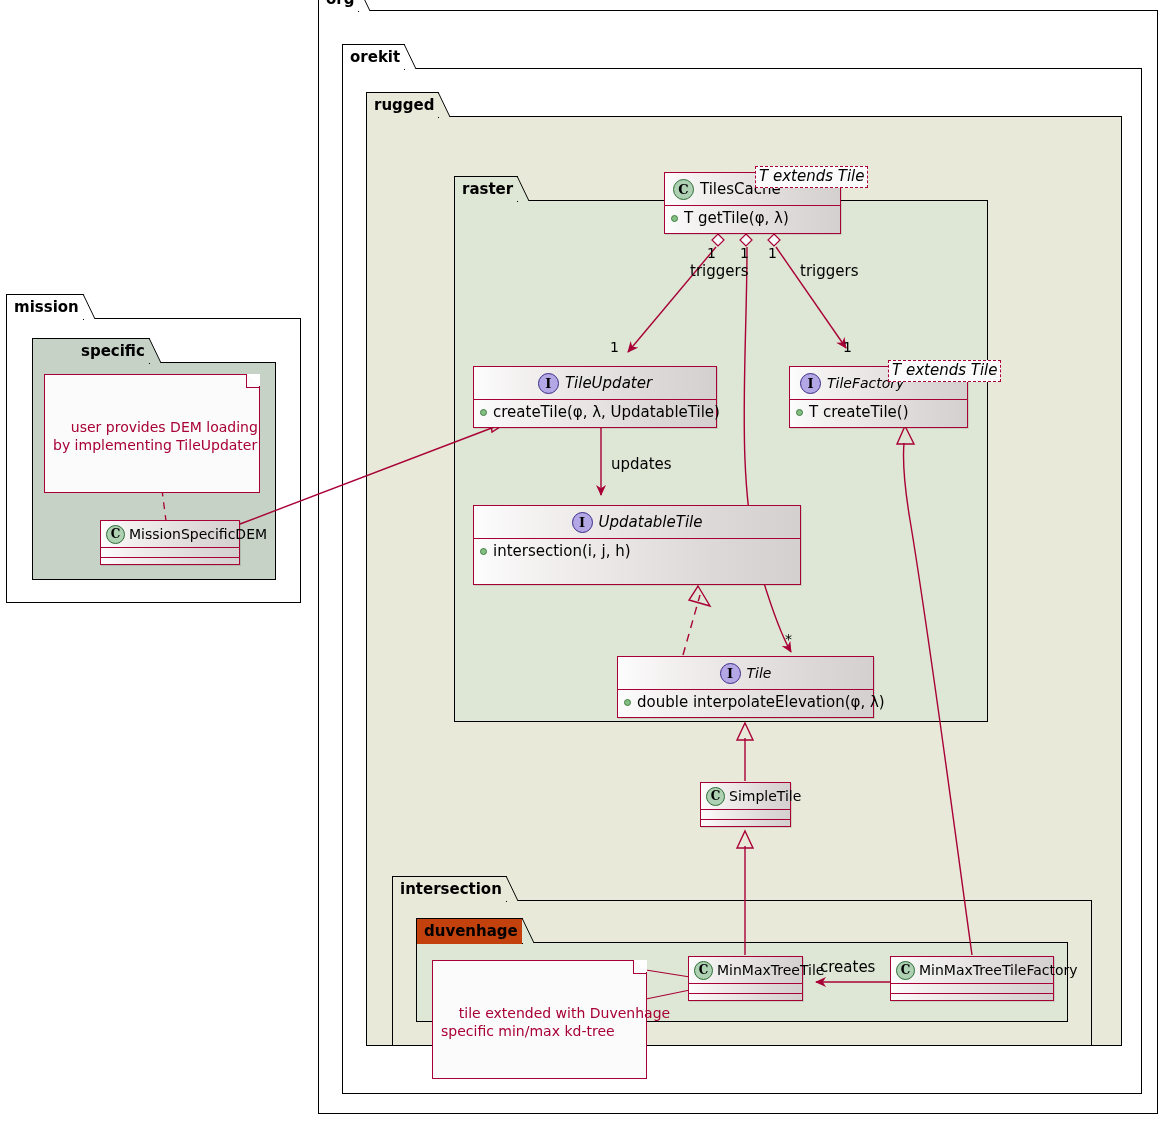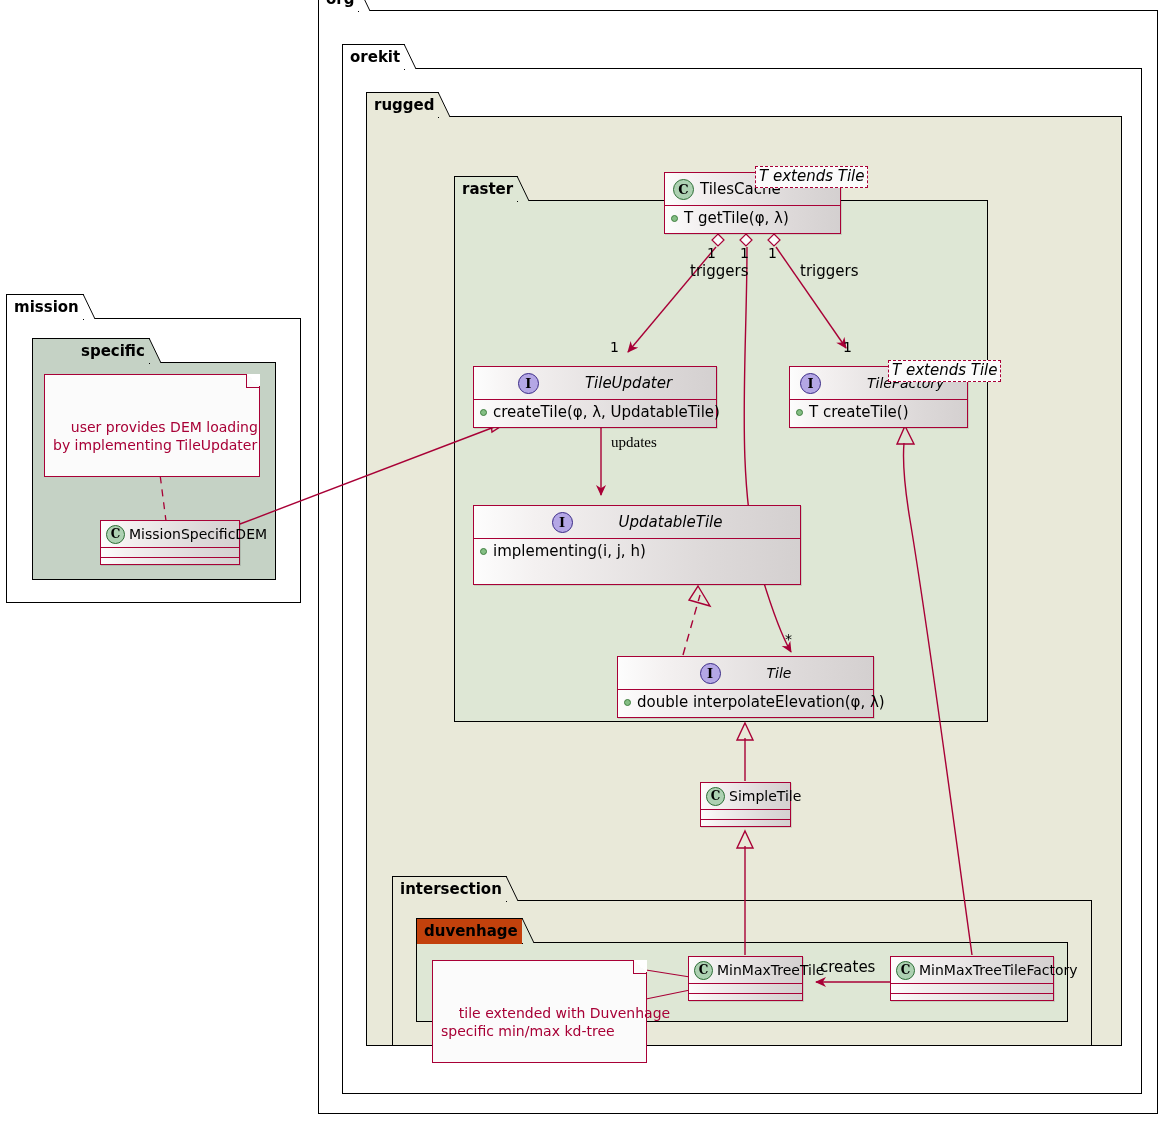--- a/index.html
+++ b/index.html
@@ -124,21 +124,21 @@
     background: #84BE84;
     border: 1px solid #3F7F3F;
     box-sizing: border-box;
   }
   .cname {
     font-size: 15px;
     color: #000000;
     white-space: nowrap;
   }
   .cname.sm { font-size: 14px; }
-  .cname.it { font-style: italic; margin-left: 40px; }
+  .cname.it { font-style: italic; }
 
   
   .gtag {
     position: absolute;
     border: 1px dashed #A80036;
     background: #FBFBFB;
     font-style: italic;
     font-size: 15px;
     color: #000000;
     padding: 1px 3px 2px 3px;
@@ -148,21 +148,21 @@
 
   
   .note {
     position: absolute;
     box-sizing: border-box;
     border: 1px solid #A80036;
     background: #FBFBFB;
     color: #A80036;
     font-size: 14px;
     line-height: 1.34;
-    padding: 5px 8px 2px 8px;
+    padding: 5px 8px 18px 8px;
     white-space: pre;
   }
   .note .fold {
     position: absolute;
     right: -1px;
     top: -1px;
     width: 13px;
     height: 13px;
     background: linear-gradient(225deg, #ffffff 0 50%, transparent 50% 100%);
     border-left: 1px solid #A80036;
@@ -378,21 +378,21 @@
 
   <div class="cls" style="left:473px; top:505px; width:328px; height:80px;">
     <div class="hdr">
       <span class="circ I">I</span>
       <span class="cname it">UpdatableTile</span>
     </div>
     <div class="sep"></div>
     <div class="compartment">
       <div class="member">
         <span class="dot"></span>
-        <span>implementing(i, j, h)</span>
+        <span>intersection(i, j, h)</span>
       </div>
     </div>
   </div>
 
   <div class="cls" style="left:617px; top:656px; width:257px; height:62px;">
     <div class="hdr">
       <span class="circ I">I</span>
       <span class="cname it sm">Tile</span>
     </div>
     <div class="sep"></div>
@@ -455,21 +455,21 @@
   </div>
 
   <div class="note" style="left:432px; top:960px; width:215px;">
     <span class="fold"></span>
     <span>tile extended with Duvenhage
 specific min/max kd-tree</span>
   </div>
 
   <div class="elabel" style="left:690px; top:264px;">triggers</div>
   <div class="elabel" style="left:800px; top:264px;">triggers</div>
-  <div class="elabel" style="left:611px; top:435px;font-family:Liberation Serif, serif;">updates</div>
+  <div class="elabel" style="left:611px; top:457px;">updates</div>
   <div class="elabel" style="left:820px; top:960px;">creates</div>
 
   <div class="elabel mult" style="left:707px; top:246px;">1</div>
   <div class="elabel mult" style="left:740px; top:246px;">1</div>
   <div class="elabel mult" style="left:768px; top:246px;">1</div>
   <div class="elabel mult" style="left:610px; top:340px;">1</div>
   <div class="elabel mult" style="left:843px; top:340px;">1</div>
   <div class="elabel mult" style="left:785px; top:632px;">*</div>
 
 </div>

